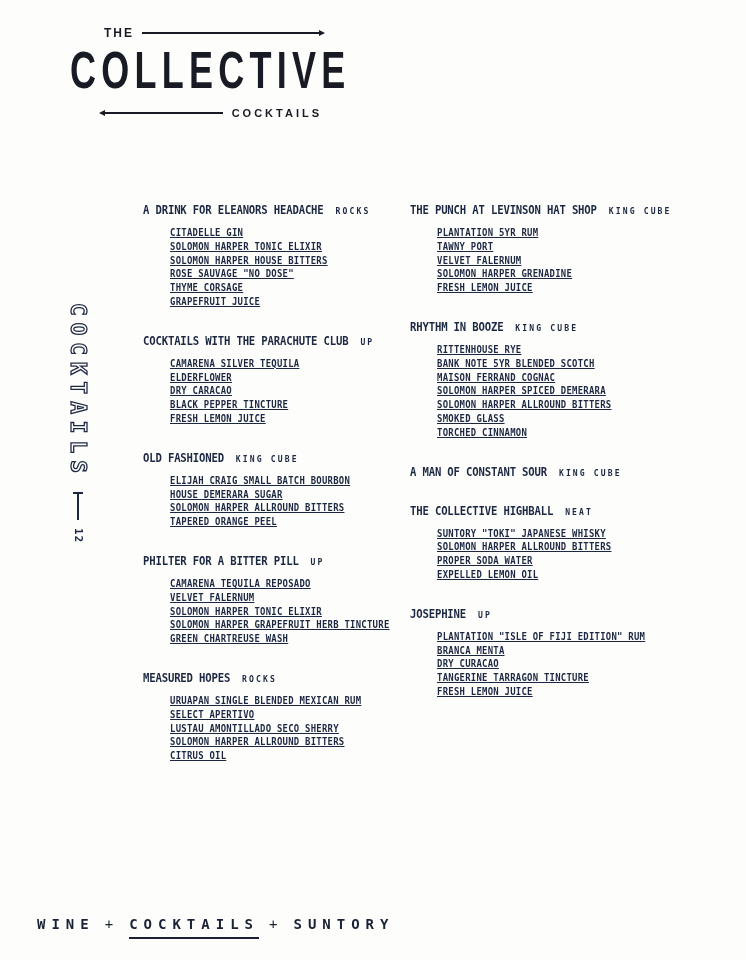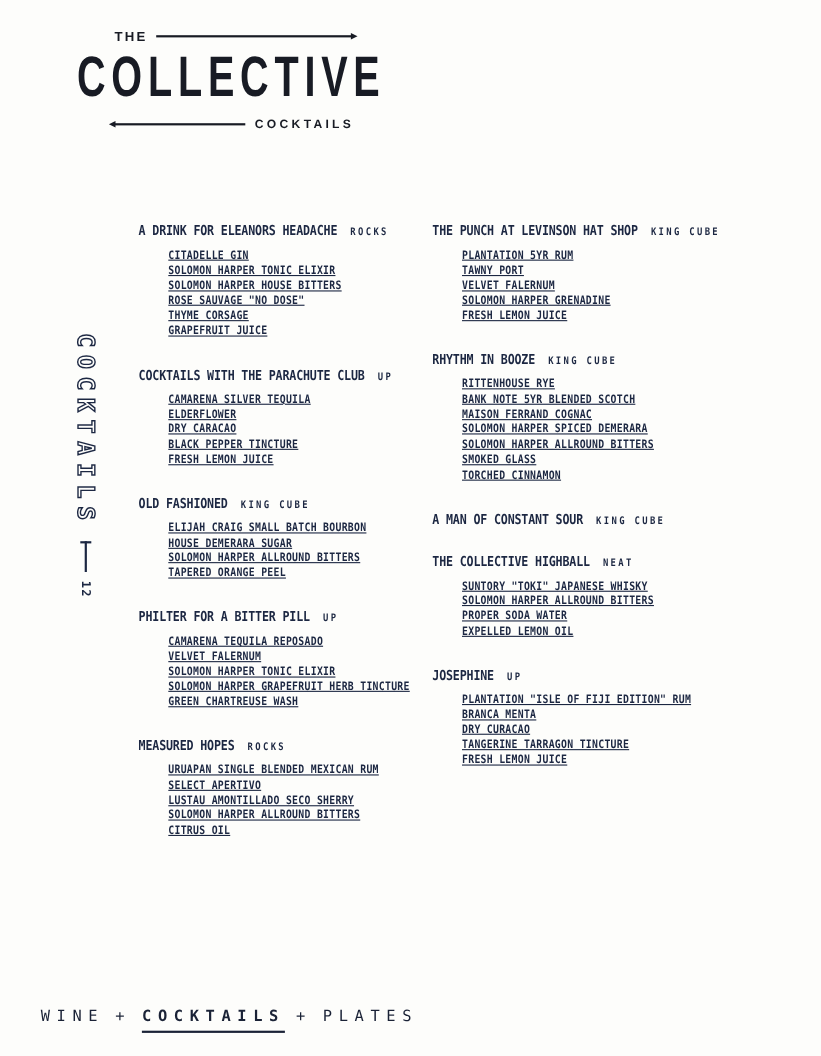--- a/index.html
+++ b/index.html
@@ -127,21 +127,21 @@
     margin-top: 8px;
     writing-mode: vertical-rl;
     font-weight: bold;
     font-size: 11px;
     letter-spacing: 1px;
   }
 
   
   .menu {
     position: absolute;
-    left: 126px;
+    left: 143px;
     top: 202px;
     right: 20px;
     display: grid;
     grid-template-columns: 267px 1fr;
     align-items: start;
   }
   .section { margin-bottom: 24px; }
   .sec-head {
     display: flex;
     align-items: baseline;
@@ -176,21 +176,21 @@
     position: absolute;
     left: 37px;
     top: 916px;
     display: flex;
     align-items: baseline;
     font-size: 14px;
     letter-spacing: 6px;
     color: #1a2236;
     white-space: nowrap;
   }
-  .footer .word { font-weight: 400; }
+  .footer .word { font-weight: 700; }
   .footer .plus { margin: 0 10px; }
   .footer .word-active {
     font-weight: bold;
     border-bottom: 2.5px solid #1a2236;
     padding-bottom: 5px;
   }
 </style>
 </head>
 <body>
 
@@ -347,16 +347,16 @@
           </div>
         </div>
       </div>
     </div>
 
   <div class="footer">
     <span class="word">WINE</span>
     <span class="plus">+</span>
     <span class="word word-active">COCKTAILS</span>
     <span class="plus">+</span>
-    <span class="word">PLATES</span>
+    <span class="word">SUNTORY</span>
   </div>
 
 </div>
 
 </body></html>

